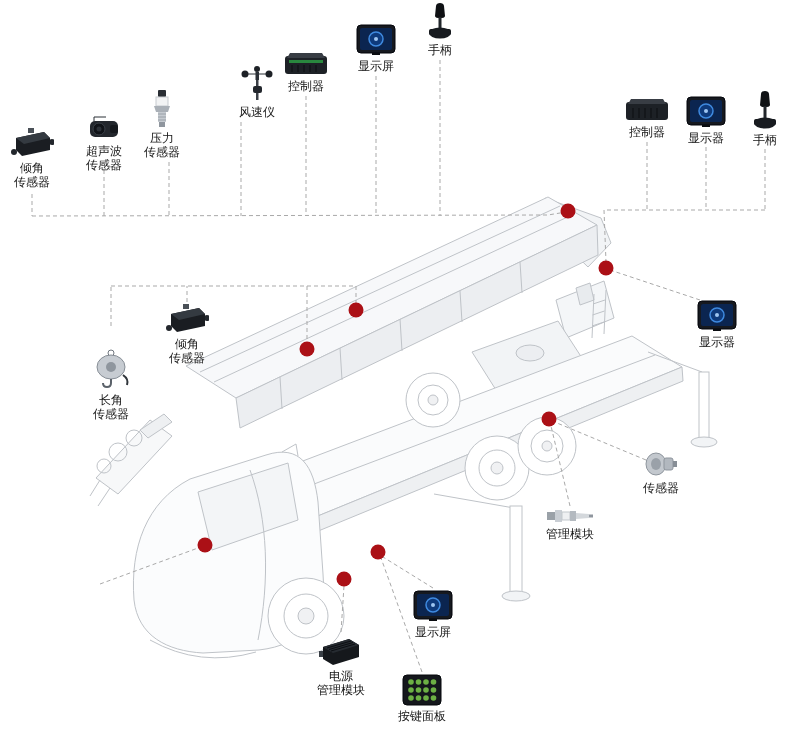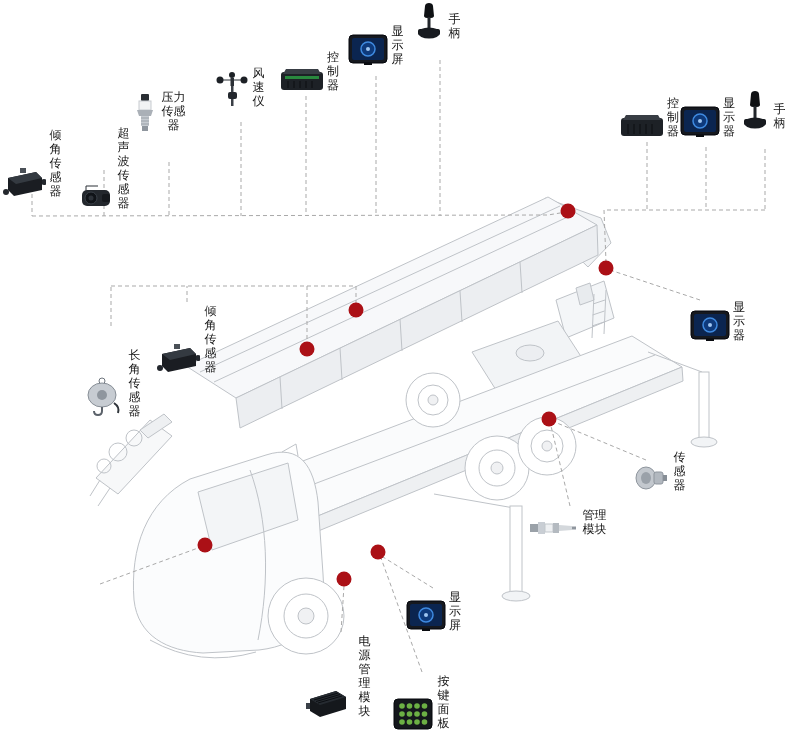--- a/index.html
+++ b/index.html
@@ -1,21 +1,21 @@
 <!DOCTYPE html>
 <html><head>
 <meta charset="utf-8">
 <style>
   html,body{margin:0;padding:0;background:#ffffff;}
   .stage{position:relative;width:800px;height:738px;background:#ffffff;overflow:hidden;
          font-family:"DejaVu Sans",sans-serif;}
   svg.layer{position:absolute;left:0;top:0;}
   #vehicle{z-index:0;}
   #overlay{z-index:1;}
-  .comp{position:absolute;z-index:2;display:flex;flex-direction:row;align-items:flex-end;gap:3px;text-align:center;}
+  .comp{position:absolute;z-index:2;display:flex;flex-direction:column;align-items:center;gap:3px;text-align:center;}
   .comp .label{font-size:12px;line-height:14px;color:#151515;white-space:pre-line;letter-spacing:0;}
   .comp .icon{display:block;line-height:0;}
 </style>
 </head>
 <body>
 
 <div class="stage">
 
   <svg id="vehicle" class="layer" width="800" height="738" viewBox="0 0 800 738">
     <g stroke="#bfc3c8" stroke-width="1" fill="none">
@@ -120,21 +120,21 @@
           <circle cx="42" cy="14" r="3" fill="#23272d"></circle>
           <rect x="18" y="0" width="6" height="5" fill="#4a5057"></rect>
           <path d="M6,10 L34,4 L40,10 L40,22 L12,28 L6,22 Z" fill="#1a1d22"></path>
           <path d="M6,10 L34,4 L40,10 L14,16 Z" fill="#343a41"></path>
         </svg>
     </span>
     <span class="label">倾角
 传感器</span>
   </div>
 
-  <div class="comp" style="left:78px;top:126px;width:52px;">
+  <div class="comp" style="left:78px;top:115px;width:52px;">
     <span class="icon">
       <svg width="36" height="26" viewBox="0 0 36 26">
           <path d="M8,6 L8,2 L20,2" stroke="#2b3036" fill="none"></path>
           <rect x="4" y="6" width="28" height="16" rx="5" fill="#23272d"></rect>
           <circle cx="13" cy="14" r="6" fill="#101318" stroke="#3a4048"></circle>
           <circle cx="13" cy="14" r="2.5" fill="#2c3138"></circle>
           <rect x="24" y="10" width="8" height="8" rx="2" fill="#15181d"></rect>
         </svg>
     </span>
     <span class="label">超声波
@@ -149,21 +149,21 @@
           <path d="M2,16 L18,16 L16,22 L4,22 Z" fill="#aab0b7"></path>
           <rect x="6" y="22" width="8" height="10" fill="#c6cbd1"></rect>
           <path d="M6,24 h8 M6,27 h8 M6,30 h8" stroke="#9aa1a8"></path>
           <rect x="7" y="32" width="6" height="5" fill="#8f969e"></rect>
         </svg>
     </span>
     <span class="label">压力
 传感器</span>
   </div>
 
-  <div class="comp" style="left:216px;top:66px;width:50px;">
+  <div class="comp" style="left:232px;top:66px;width:50px;">
     <span class="icon">
       <svg width="32" height="36" viewBox="0 0 32 36">
           <rect x="15" y="14" width="2.5" height="20" fill="#3a3f46"></rect>
           <rect x="12" y="20" width="9" height="7" rx="2" fill="#23272d"></rect>
           <path d="M4,8 L28,8" stroke="#2b3036"></path>
           <rect x="14.5" y="6" width="3.5" height="8" fill="#2b3036"></rect>
           <circle cx="4" cy="8" r="3.5" fill="#1d2126"></circle>
           <circle cx="28" cy="8" r="3.5" fill="#1d2126"></circle>
           <circle cx="16" cy="3" r="3" fill="#1d2126"></circle>
         </svg>

